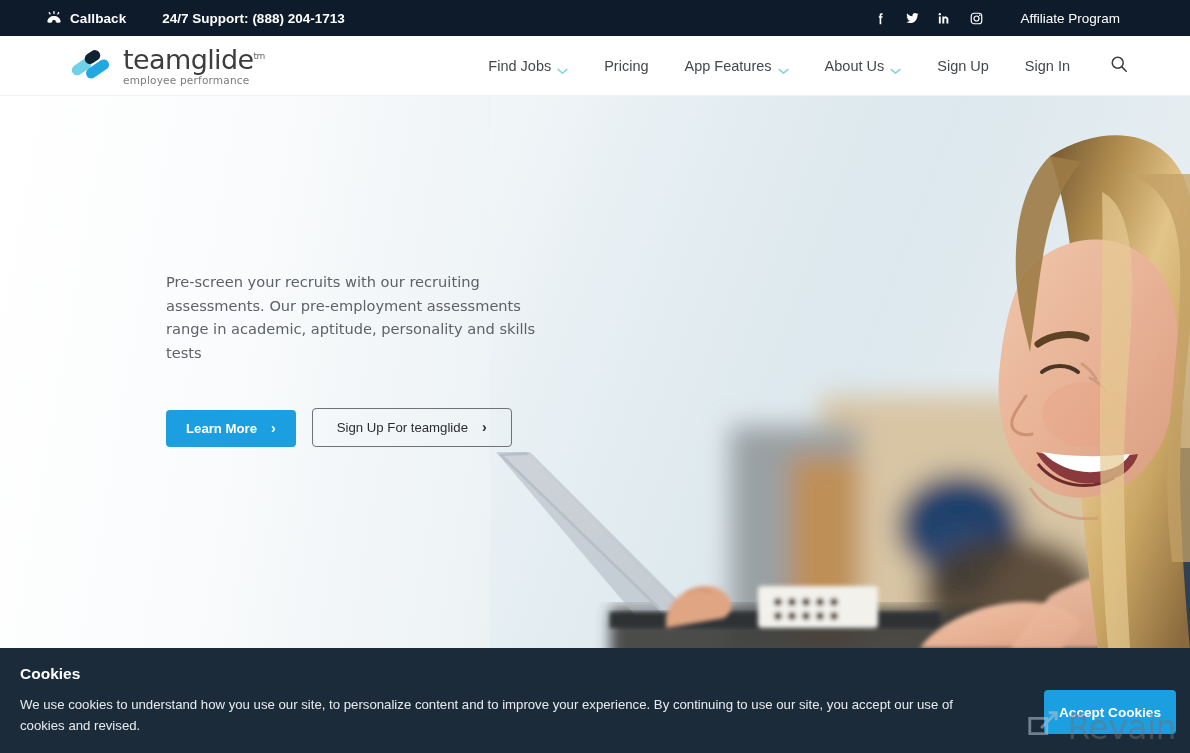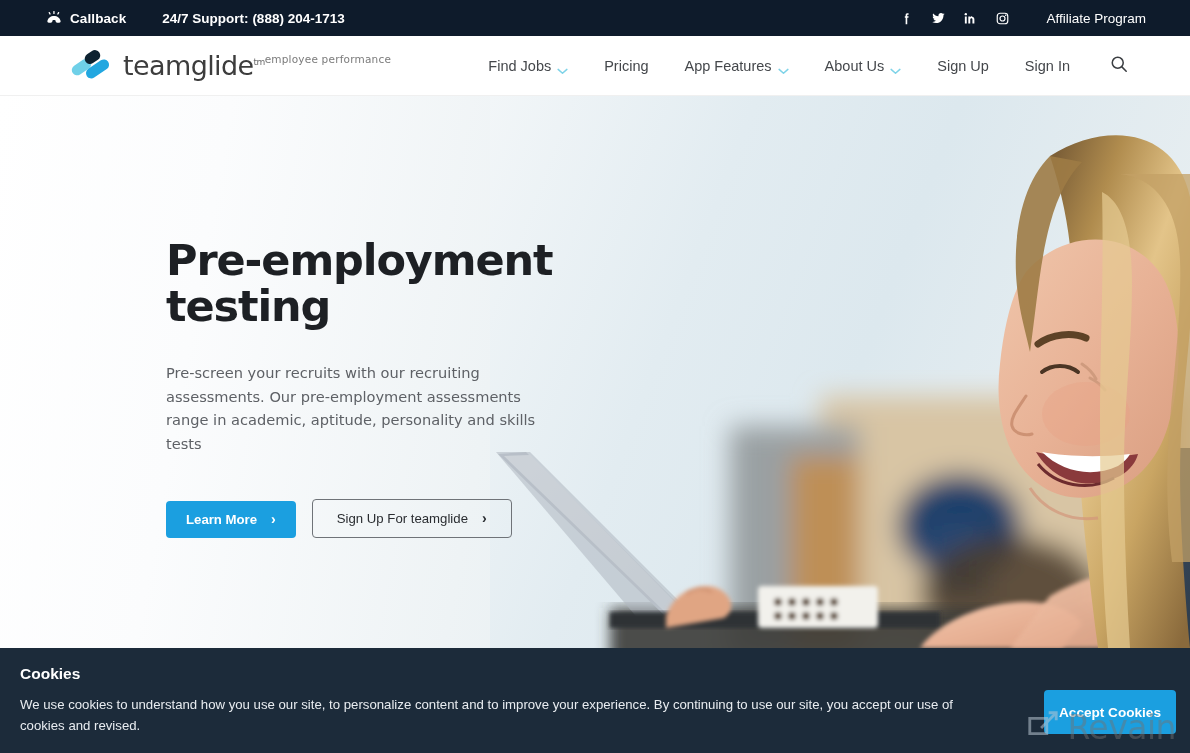--- a/index.html
+++ b/index.html
@@ -20,41 +20,41 @@
     display: flex; align-items: center; gap: 8px;
     color: #ffffff; font-size: 13.5px; font-weight: 700; letter-spacing: .1px;
   }
   .callback-icon { display: block; width: 16px; height: 14px; }
   .support {
     margin-left: 36px; color: #ffffff; font-size: 13.5px; font-weight: 700;
     white-space: nowrap;
   }
   .support .num { font-weight: 700; }
   .topbar-right {
-    margin-left: auto; display: flex; align-items: center; padding-right: 44px; gap: 0;
+    margin-left: auto; display: flex; align-items: center; padding-right: 70px; gap: 0;
   }
   .social { display: flex; align-items: center; gap: 17px; }
   .social-ico {
     display: inline-flex; align-items: center; justify-content: center;
     color: #ffffff; width: 15px; height: 16px;
   }
   .affiliate {
     margin-left: 36px; color: #ffffff; font-size: 13.5px; font-weight: 400;
     white-space: nowrap;
   }
 
   
   .header {
     position: absolute; top: 36px; left: 0; width: 1190px; height: 60px;
     background: #ffffff; display: flex; align-items: center;
     border-bottom: 1px solid #f0f0f0;
   }
   .logo { display: flex; align-items: center; padding-left: 70px; gap: 9px; }
   .logo-mark { width: 44px; height: 34px; display: block; }
-  .logo-text { display: flex; flex-direction: row; line-height: 1; }
+  .logo-text { display: flex; flex-direction: column; line-height: 1; }
   .logo-word {
     font-size: 27px; color: #3d3d3d; letter-spacing: -0.6px;
     font-family: "DejaVu Sans", sans-serif; font-weight: 400;
     position: relative; display: inline-block;
   }
   .logo-tm { font-size: 9px; vertical-align: super; color: #6a6a6a; }
   .logo-tag {
     font-size: 10.5px; color: #7b7b7b; letter-spacing: .2px; margin-top: 2px;
     font-family: "DejaVu Sans", sans-serif;
   }
@@ -404,24 +404,20 @@
           <path d="M540 392c14 22 40 34 68 30" fill="none" stroke="#d3957a" stroke-width="3" opacity=".7"></path>
         </g>
 
         <path d="M560 60c-26 26-36 70-34 118 2 36 10 58 14 78 6-42 10-92 20-128 8-30 20-50 32-62z" fill="#9d7b45" opacity=".9"></path>
         <path d="M630 78c36 4 58 34 60 86 2 50-6 110-10 160-4 46-4 92 2 142h18V78z" fill="#c3a066" opacity=".75"></path>
         <path d="M612 96c20 10 30 40 30 92 0 60-8 120-8 180 0 60 2 120 6 184h-22c-6-70-8-150-8-224 0-80 4-150 2-232z" fill="#e6cb92" opacity=".7"></path>
       </svg>
     </div>
 
     <div class="hero-copy">
-      <h1 class="hero-title">
-        <span>Pre-employment</span><br>
-        <span>testing</span>
-      </h1>
       <p class="hero-sub">Pre-screen your recruits with our recruiting assessments. Our pre-employment assessments range in academic, aptitude, personality and skills tests</p>
       <div class="hero-actions">
         <div class="btn btn-primary">
           <span>Learn More</span>
           <span class="arr">›</span>
         </div>
         <div class="btn btn-outline">
           <span>Sign Up For teamglide</span>
           <span class="arr">›</span>
         </div>

